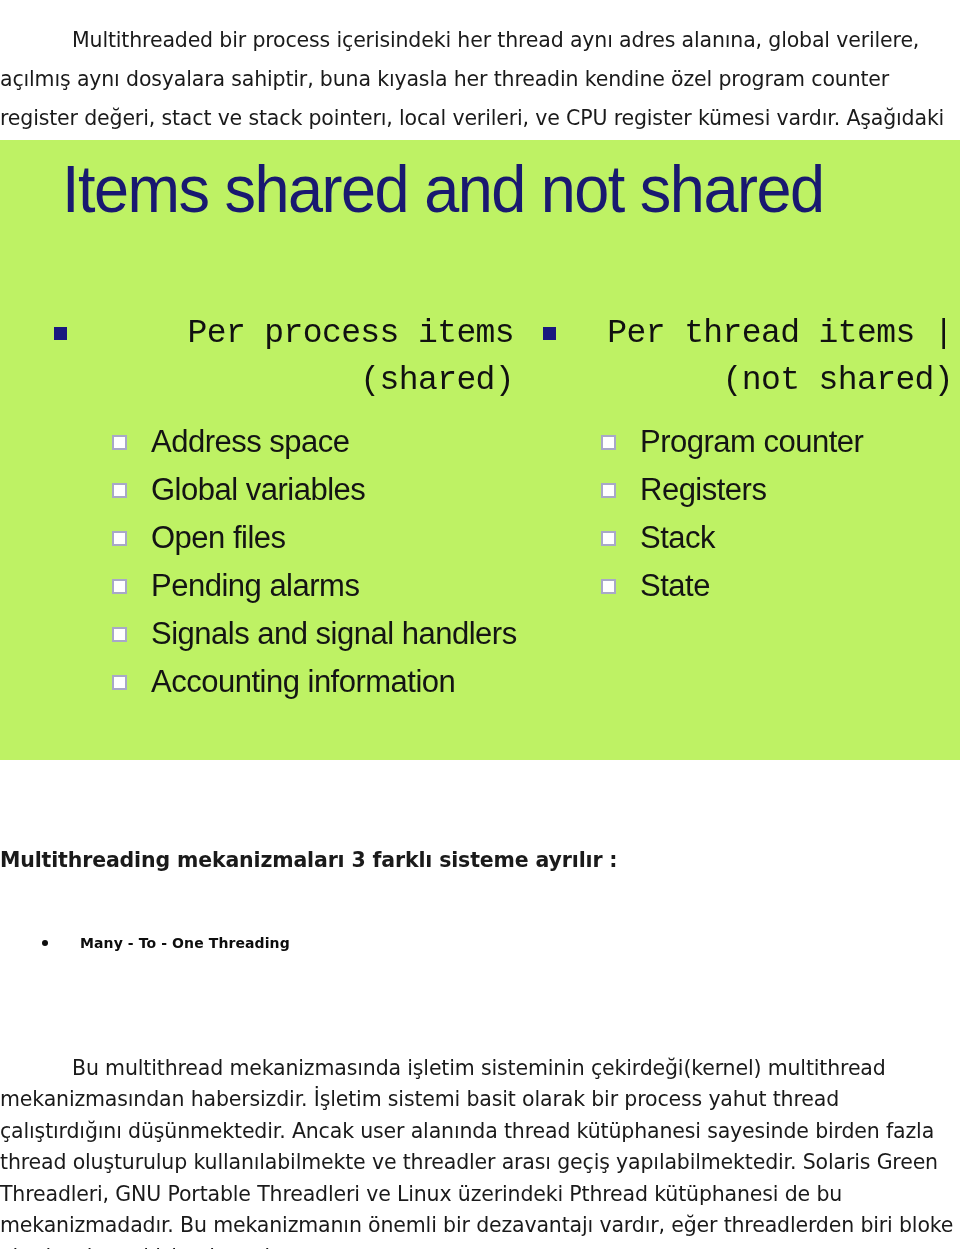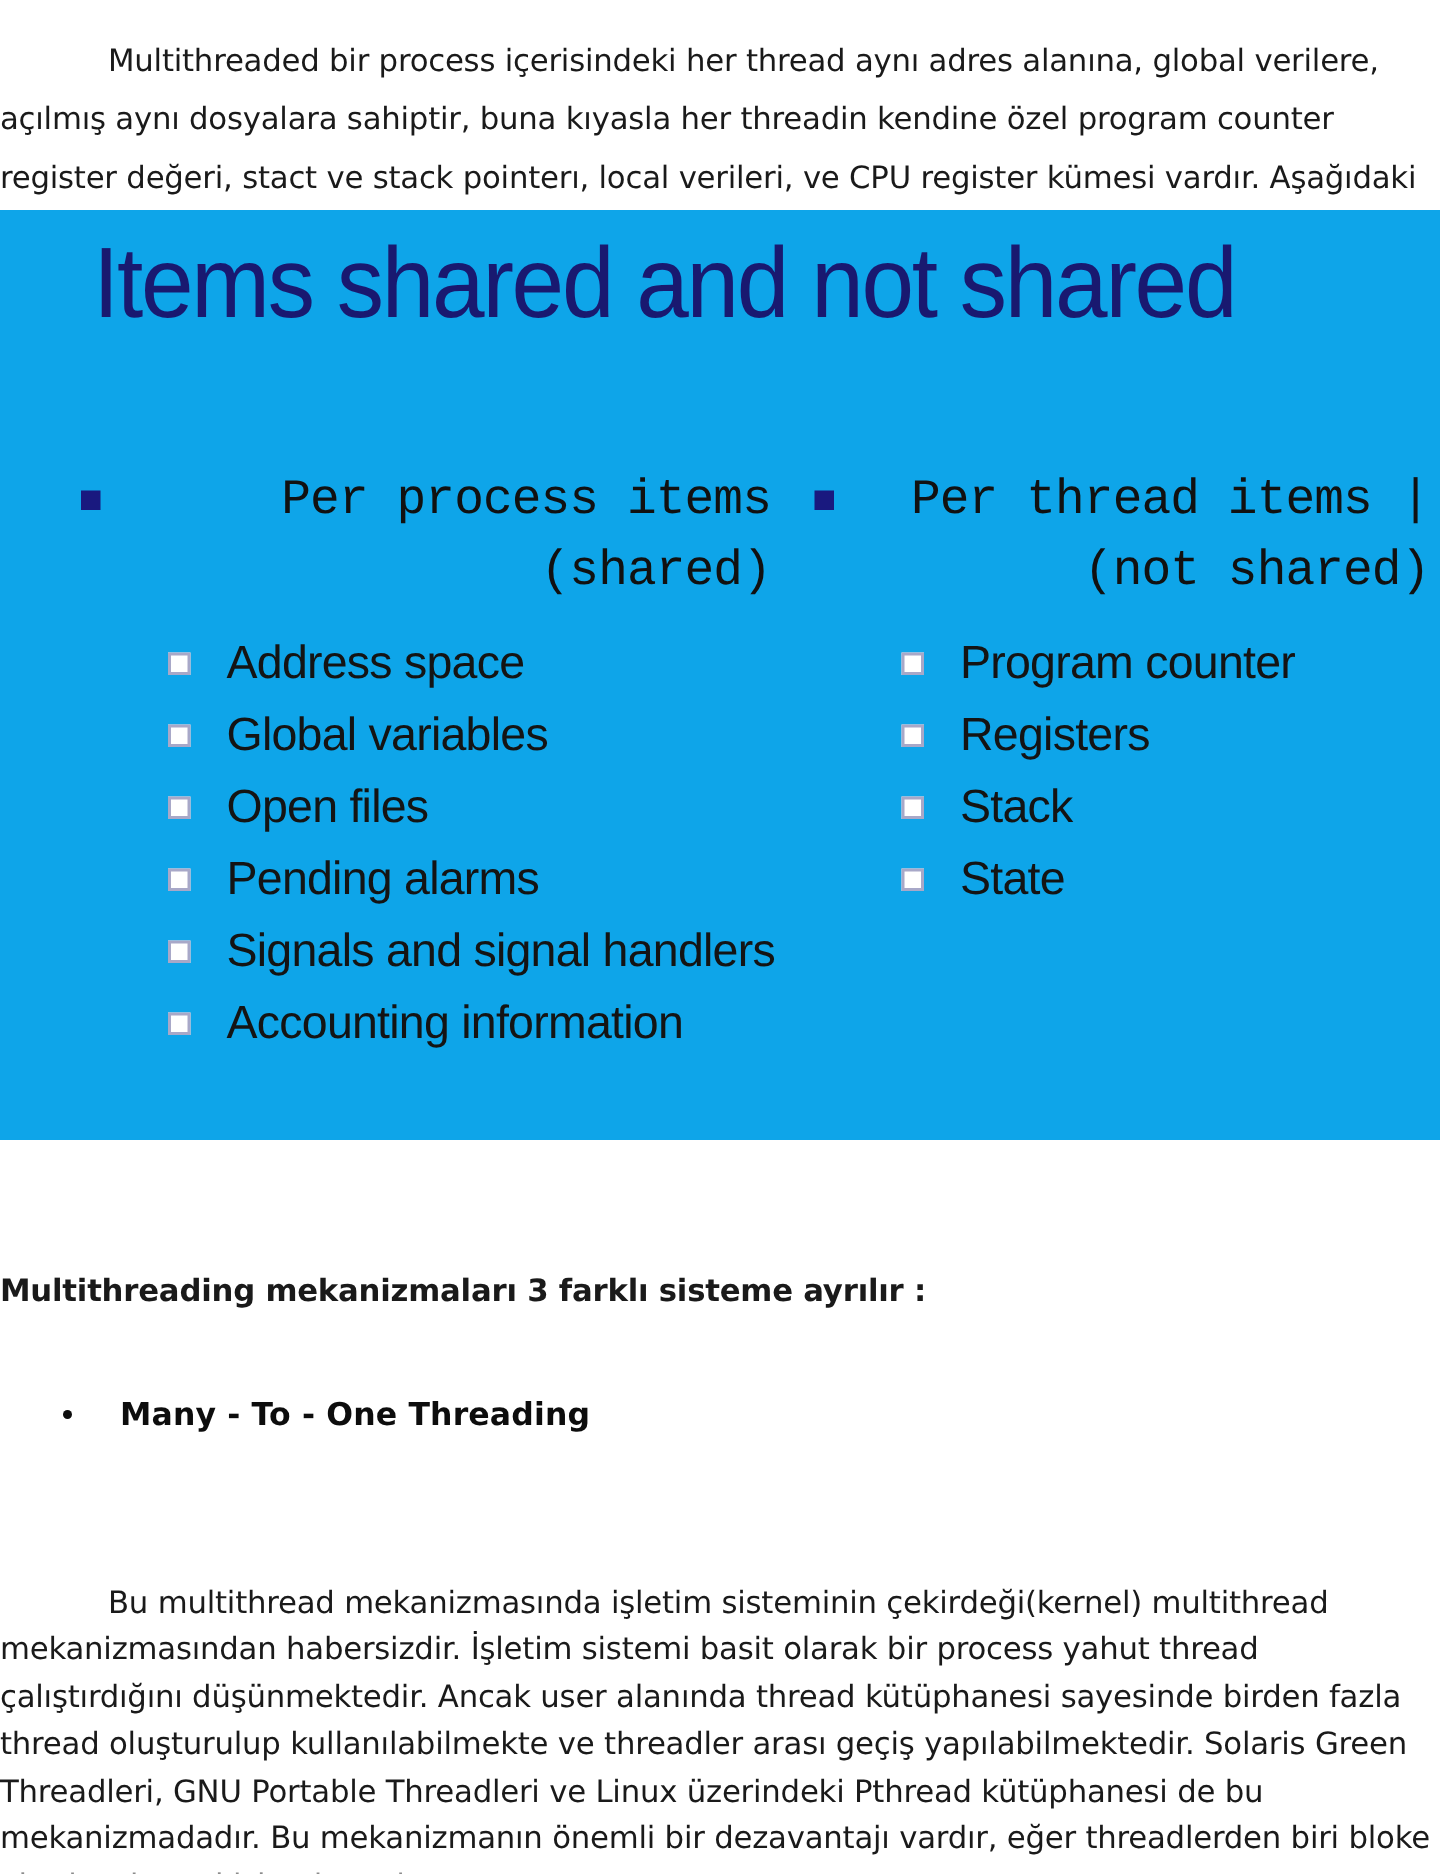--- a/index.html
+++ b/index.html
@@ -35,21 +35,21 @@
     letter-spacing: -0.15px;
   }
 
   
   .figure {
     position: absolute;
     left: 0px;
     top: 140px;
     width: 960px;
     height: 620px;
-    background: #0ea5e9;
+    background: #bef264;
   }
 
   .figure-title {
     position: absolute;
     left: 62px;
     top: 12px;
     font-family: "Liberation Sans", "DejaVu Sans", sans-serif;
     font-size: 63px;
     line-height: 70px;
     color: #191970;
@@ -135,21 +135,21 @@
     width: 960px;
   }
   .bullet-row .bullet-list {
     margin: 0;
     padding: 0;
     list-style: none;
   }
   .bullet-row li {
     position: relative;
     padding-left: 80px;
-    font-size: 21px;
+    font-size: 14px;
     line-height: 30px;
     font-weight: bold;
     color: #0d0d0d;
     letter-spacing: 0.1px;
   }
   .bullet-row li .dot {
     position: absolute;
     left: 42px;
     top: 12px;
     width: 6px;

